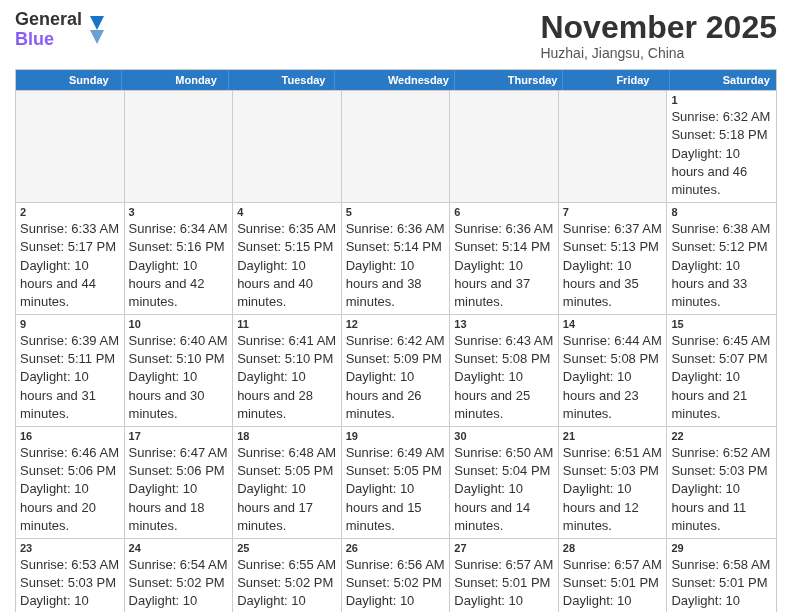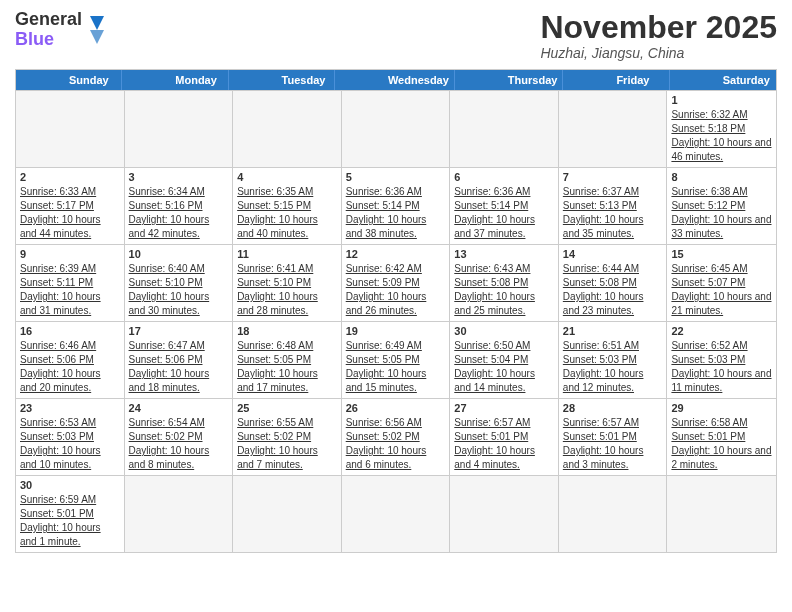--- a/index.html
+++ b/index.html
@@ -32,21 +32,20 @@
     }
     .month-title {
       font-size: 32px;
       font-weight: bold;
       color: #333;
       line-height: 1.1;
     }
     .location-title {
       font-size: 14px;
       color: #555;
-      font-style: italic;
     }
     .calendar {
       flex: 1;
       display: flex;
       flex-direction: column;
       border: 1px solid #ccc;
     }
     .cal-header {
       display: grid;
       grid-template-columns: repeat(7, 1fr);
@@ -88,24 +87,23 @@
     .cal-cell.empty {
       background: #f5f5f5;
     }
     .day-number {
       font-size: 11px;
       font-weight: bold;
       color: #333;
       margin-bottom: 2px;
     }
     .day-info {
-      font-size: 10px;
+      font-size: 13px;
       line-height: 1.4;
       color: #333;
-      text-decoration: underline;
     }
   </style>
 </head>
 <body>
 
 <div class="page">
   <div class="header">
     <div class="logo-area">
   <div style="display:flex;align-items:flex-end;gap:2px;">
     <div style="display:flex;flex-direction:column;line-height:1.1;">

